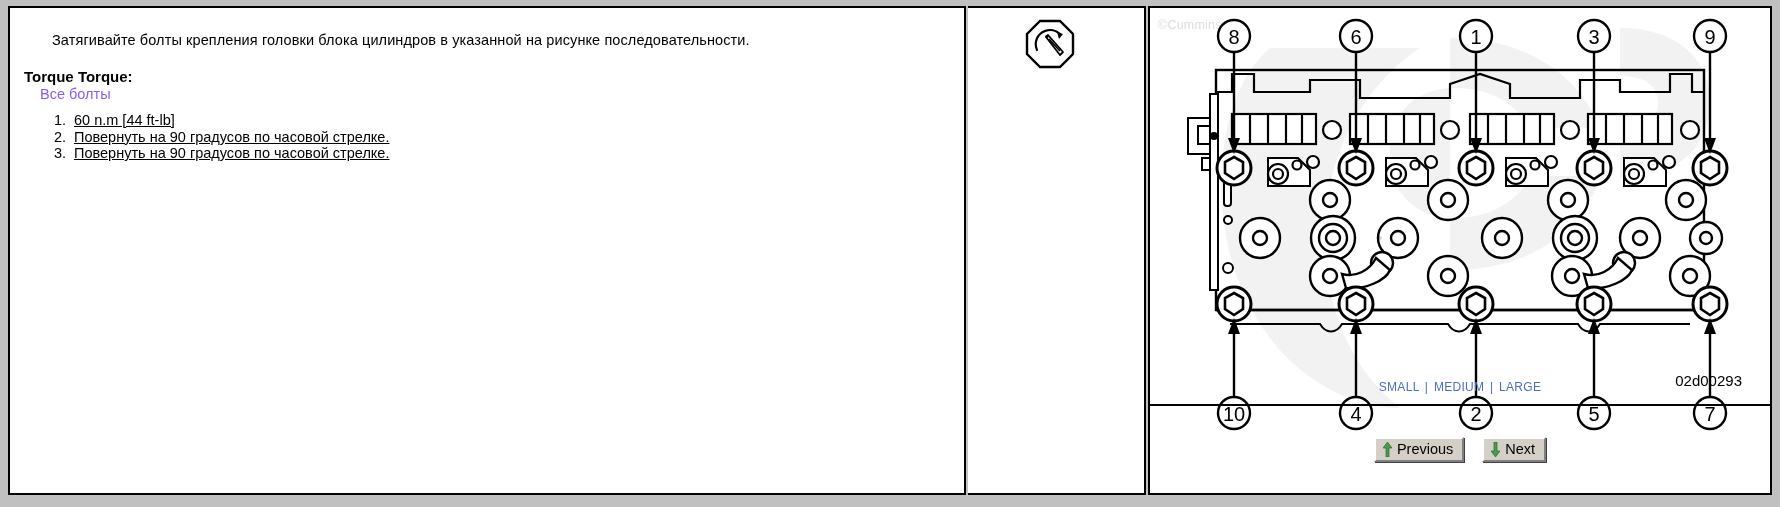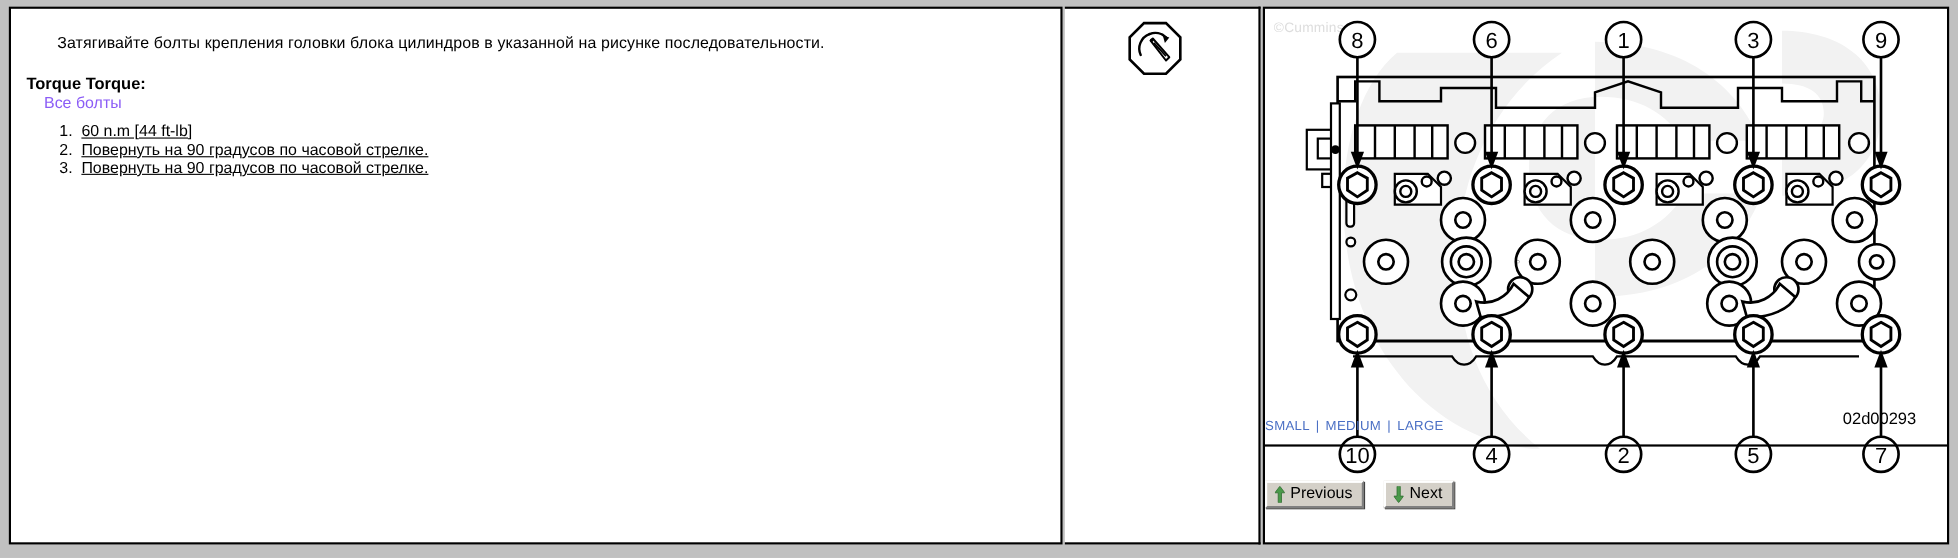--- a/index.html
+++ b/index.html
@@ -146,20 +146,21 @@
     bottom: 52px;
     font-size: 15px;
     color: #000;
     font-family: "Liberation Sans", sans-serif;
   }
   .size-links {
     position: absolute;
     left: 0;
     right: 0;
     top: 372px;
+    text-align: center;
     font-size: 12px;
     color: #4a6fc4;
     font-family: "Liberation Sans", sans-serif;
     letter-spacing: 0.3px;
   }
   .size-links a {
     color: #4a6fc4;
     text-decoration: none;
   }
   .size-links .sep {
@@ -175,20 +176,21 @@
     background: #000;
   }
   .nav-bar {
     position: absolute;
     left: 0;
     right: 0;
     top: 398px;
     bottom: 0;
     display: flex;
     align-items: center;
+    justify-content: center;
     gap: 18px;
   }
   .nav-btn {
     display: inline-flex;
     align-items: center;
     gap: 5px;
     background: #d4d0c8;
     border-top: 2px solid #ffffff;
     border-left: 2px solid #ffffff;
     border-right: 2px solid #808080;

